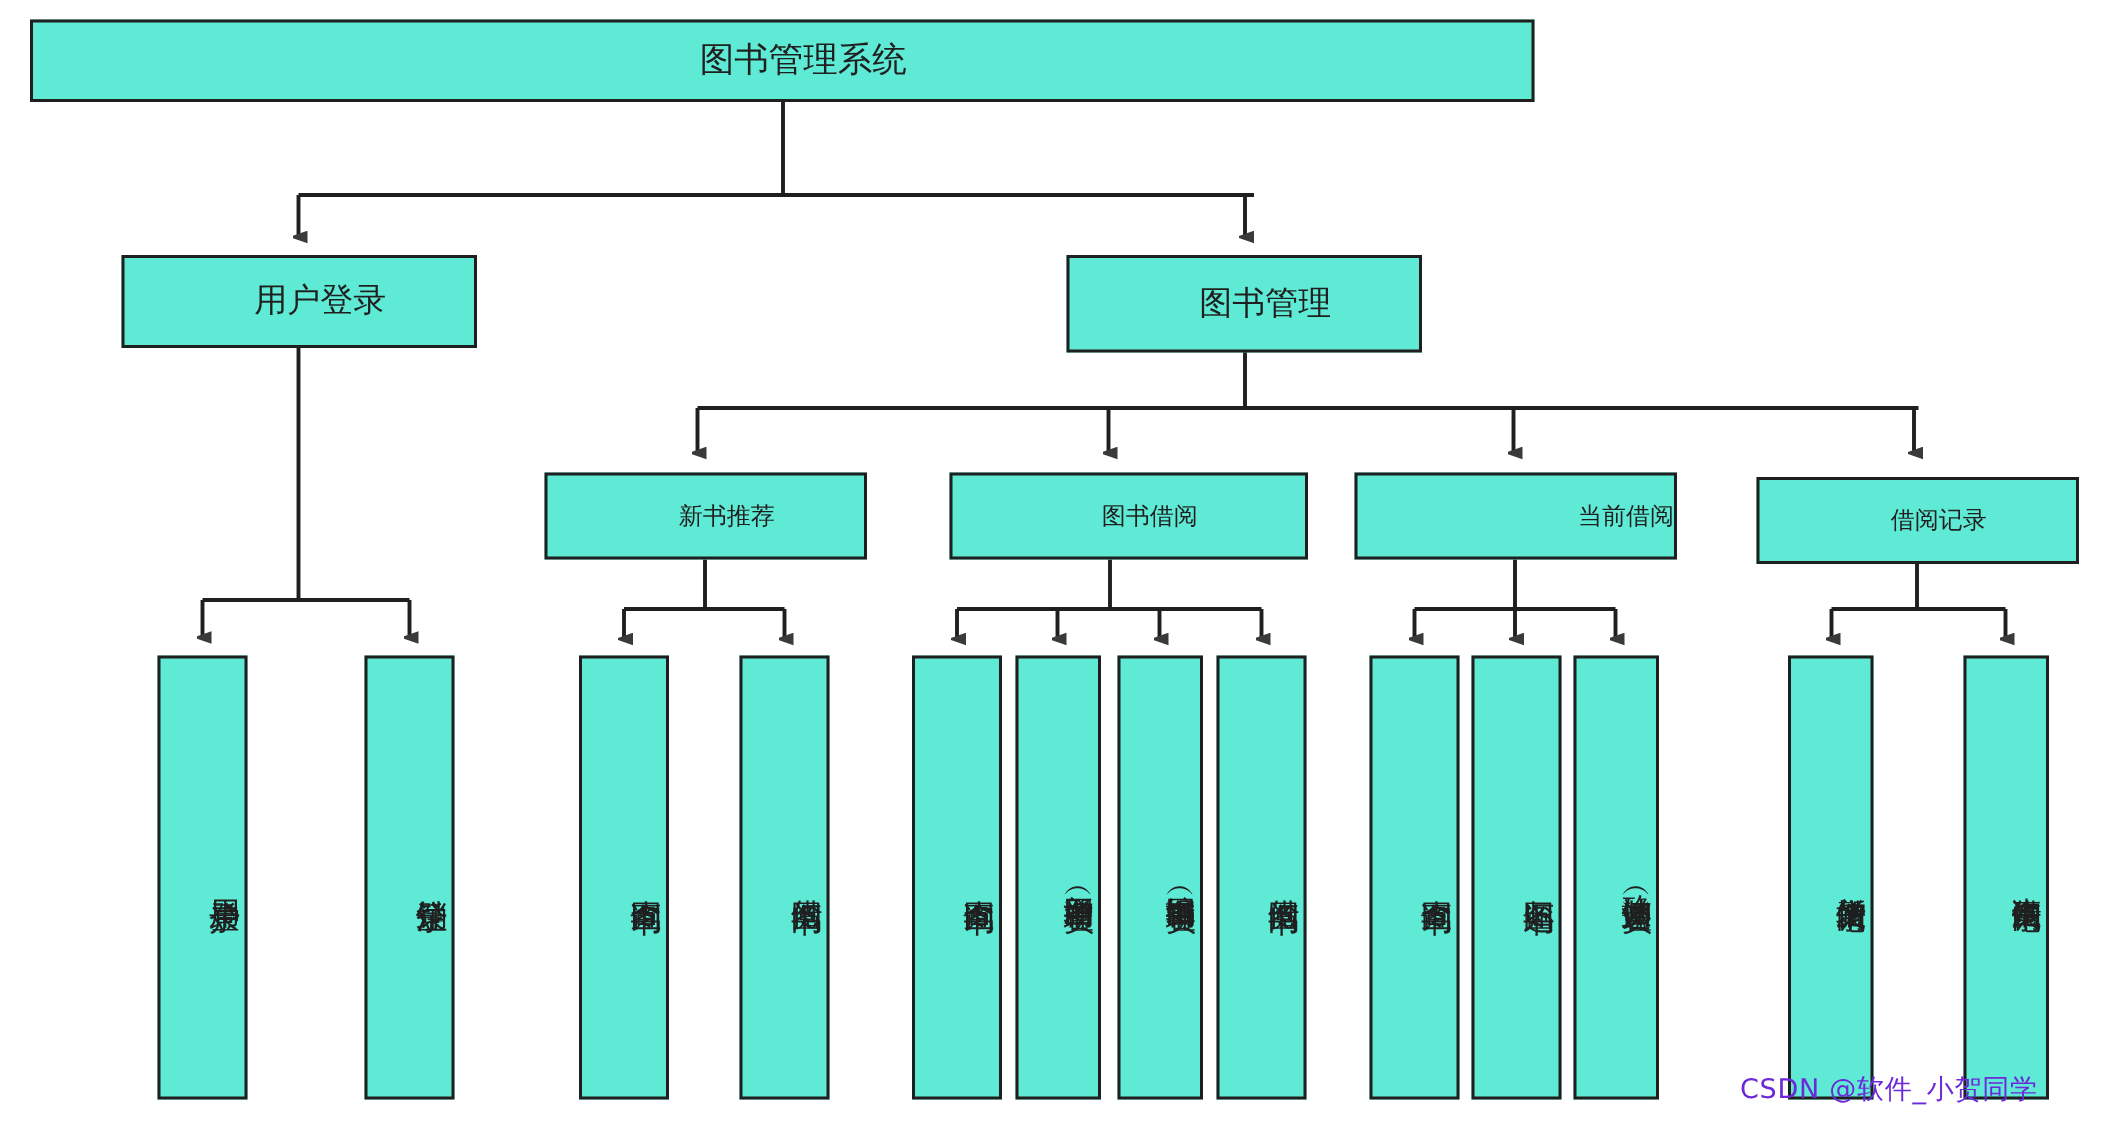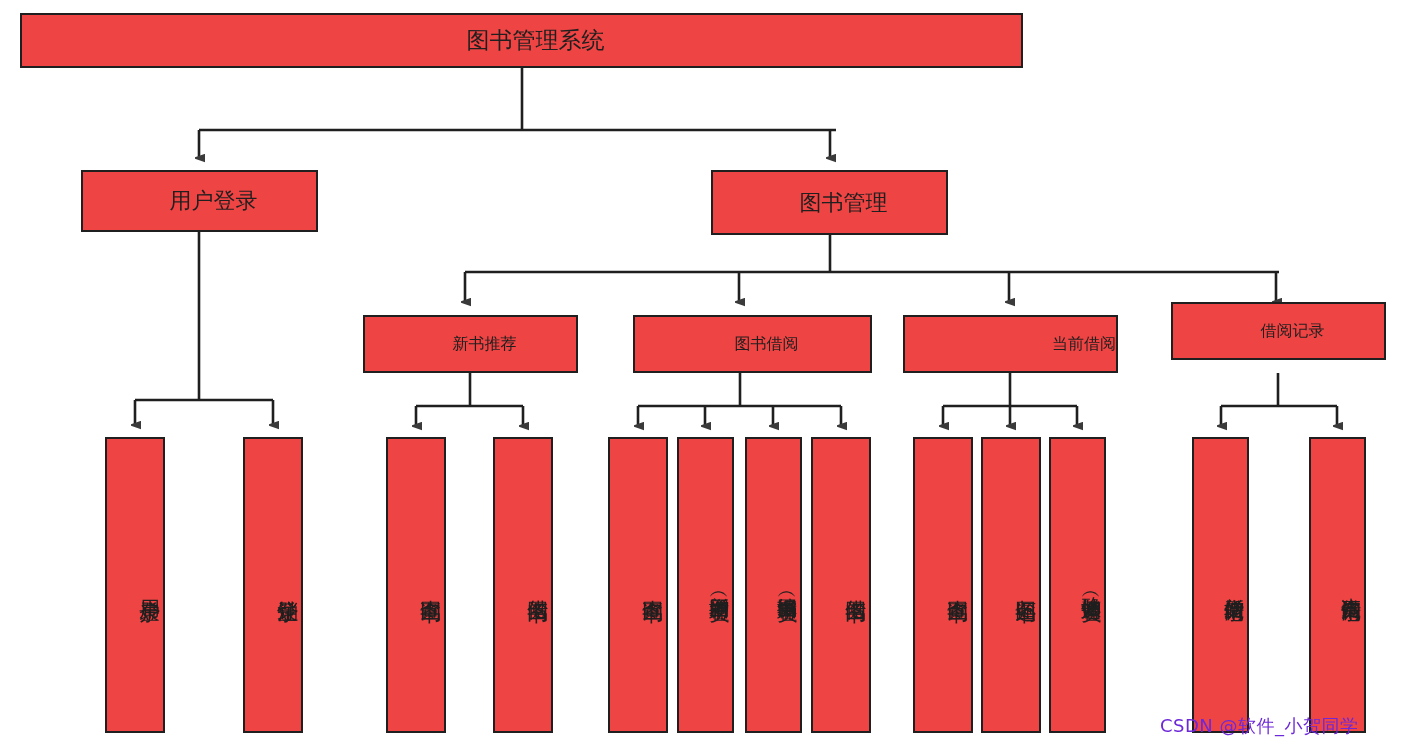--- a/index.html
+++ b/index.html
@@ -22,21 +22,21 @@
     left: 0;
     top: 0;
     width: 1405px;
     height: 747px;
     pointer-events: none;
   }
   .node {
     position: absolute;
     box-sizing: border-box;
     border: 2px solid #1f1f1f;
-    background: #ef4444;
+    background: #5eead4;
     display: flex;
     align-items: center;
     justify-content: center;
     color: #1f1f1f;
     padding-left: 28px;
   }
   .node-label {
     display: block;
     text-align: center;
     line-height: 1.18;
@@ -138,21 +138,21 @@
 
   <div class="node tier-3" style="left:363px; top:315px; width:215px; height:58px;">
     <span class="node-label">新书推荐</span>
   </div>
   <div class="node tier-3" style="left:633px; top:315px; width:239px; height:58px;">
     <span class="node-label">图书借阅</span>
   </div>
   <div class="node tier-3" style="left:903px; top:315px; width:215px; height:58px;justify-content:flex-end;">
     <span class="node-label">当前借阅</span>
   </div>
-  <div class="node tier-3" style="left:1171px; top:302px; width:215px; height:58px;">
+  <div class="node tier-3" style="left:1171px; top:318px; width:215px; height:58px;">
     <span class="node-label">借阅记录</span>
   </div>
 
   <div class="node leaf" style="left:105px; top:437px; width:60px; height:296px;">
     <span class="node-label">用户登录</span>
   </div>
   <div class="node leaf" style="left:243px; top:437px; width:60px; height:296px;">
     <span class="node-label">注销登录</span>
   </div>
 

